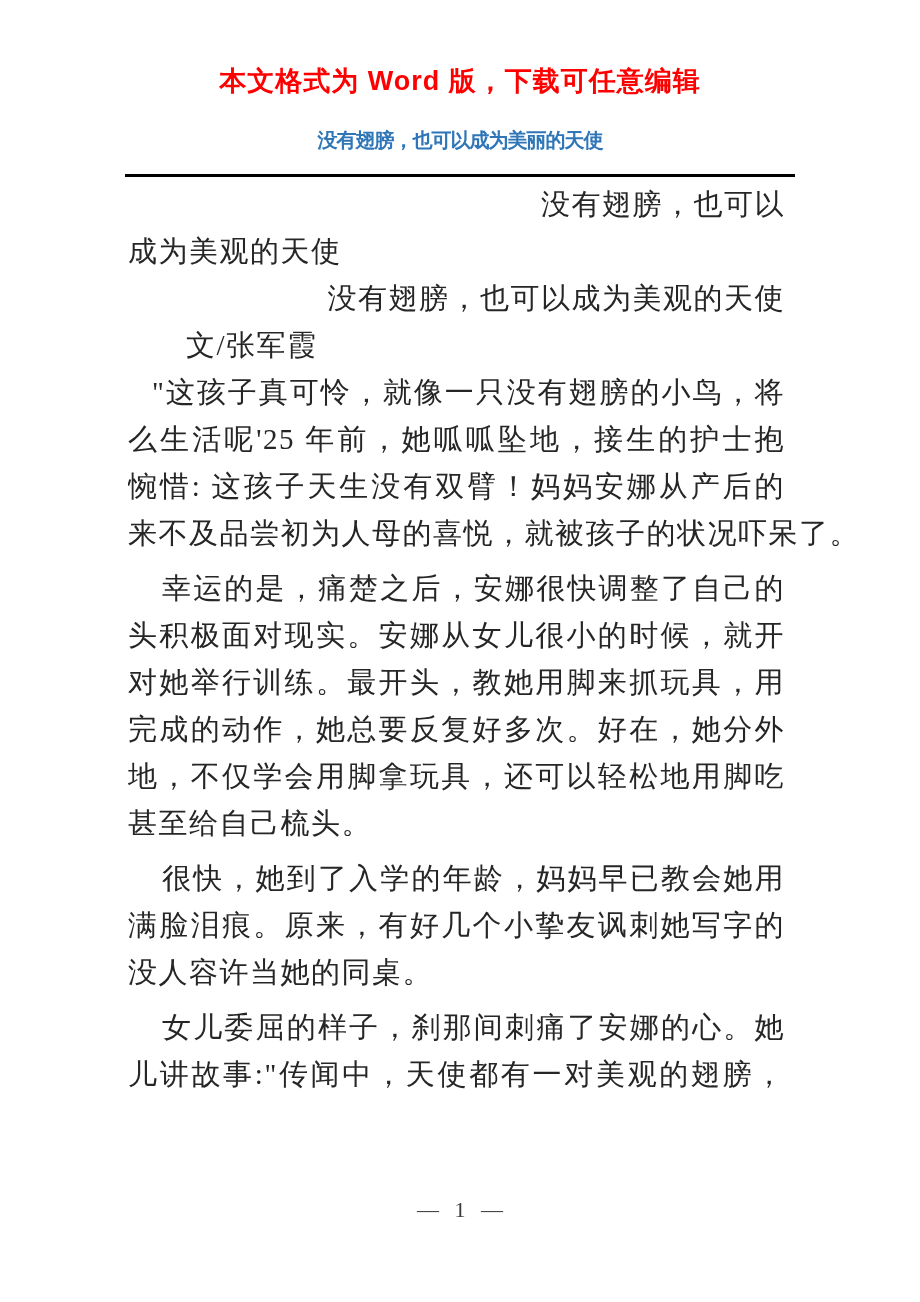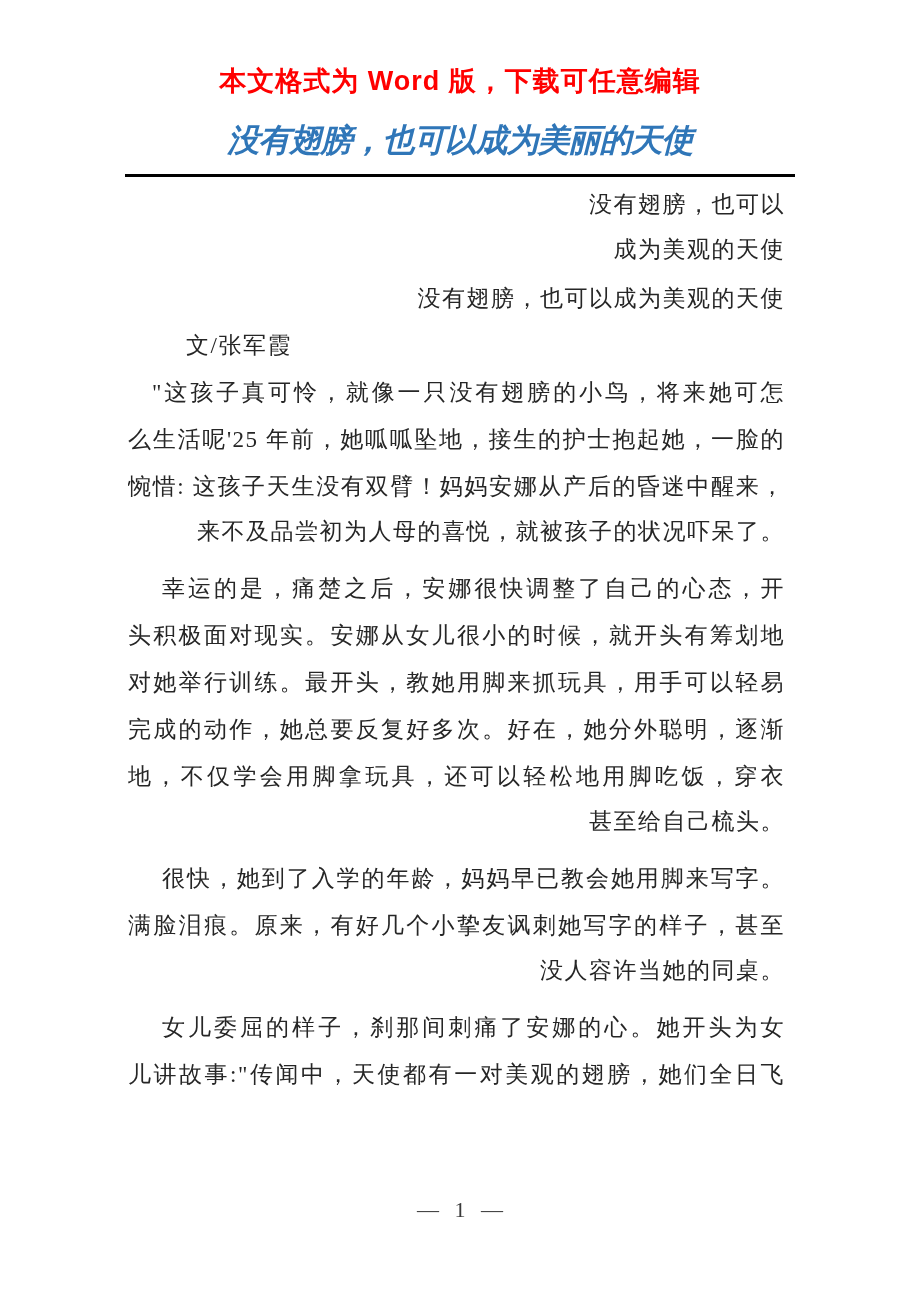--- a/index.html
+++ b/index.html
@@ -22,53 +22,52 @@
     font-size: 27px;
     line-height: 34px;
     letter-spacing: 1px;
   }
   .title {
     margin-top: 20px;
     text-align: center;
     color: #2f76b8;
     font-family: "Liberation Serif", "DejaVu Serif", serif;
     font-weight: bold;
-    font-size: 32px;
+    font-size: 20px;
     line-height: 44px;
     letter-spacing: -1px;
-    font-style: italic;
   }
   .title-rule {
     width: 670px;
     height: 3px;
     background: #000000;
     margin: 12px auto 0 auto;
   }
   .body-text {
     margin: 4px 135px 0 128px;
     color: #262626;
-    font-size: 23px;
+    font-size: 29px;
     letter-spacing: 1.5px;
   }
   .ln {
     height: 47px;
     line-height: 47px;
     white-space: nowrap;
   }
   
   .t-j, .t-jp, .t-jq {
     white-space: normal;
     text-align: justify;
     text-align-last: justify;
     text-justify: inter-character;
     overflow: hidden;
   }
   .t-jp { padding-left: 34px; }
   .t-jq { padding-left: 24px; }
-  .t-l  { text-align: right; font-family: Liberation Mono, monospace; }
+  .t-l  { text-align: left; }
   .t-r  { text-align: right; }
   .t-la { text-align: left; padding-left: 58px; }
   .para + .para { margin-top: 8px; }
   .footer {
     position: absolute;
     top: 1193px;
     left: 0;
     width: 100%;
     text-align: center;
     color: #3a3a3a;

